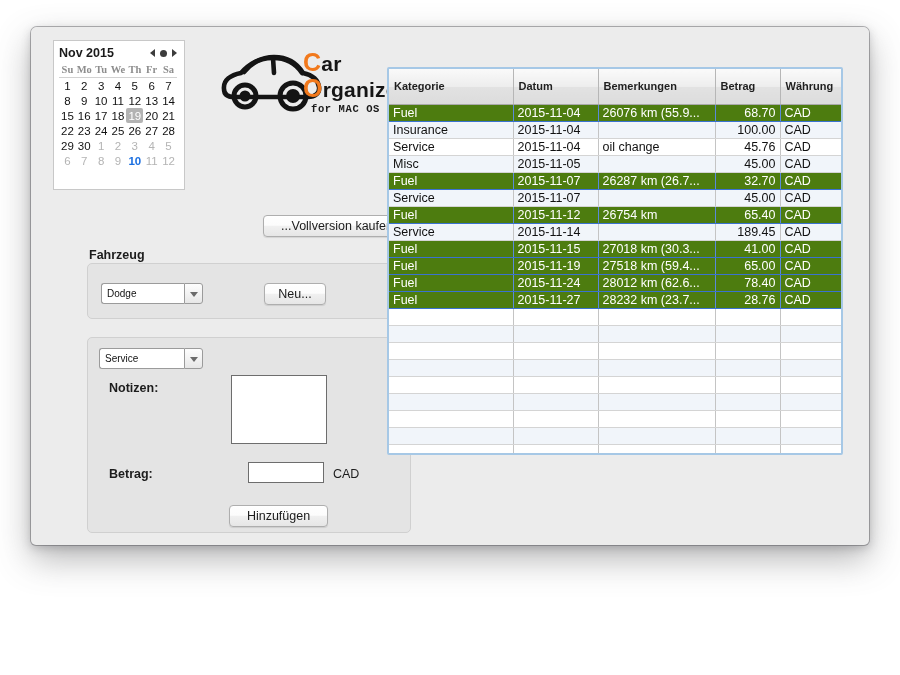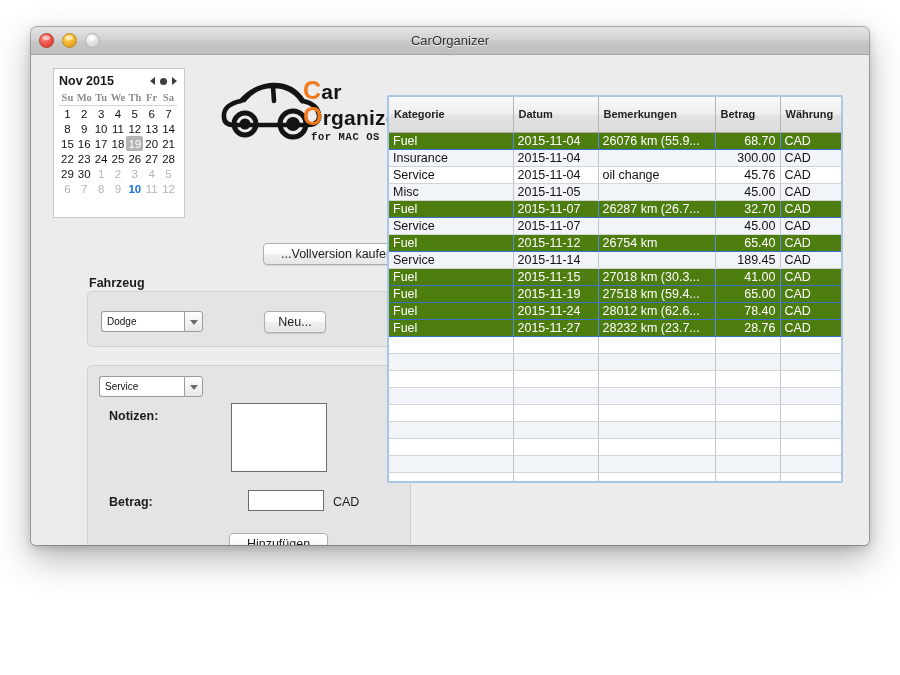--- a/index.html
+++ b/index.html
@@ -403,28 +403,20 @@
     padding-right: 4px;
   }
 </style>
 </head>
 <body>
 
 <div id="desktop">
 
   <div id="window">
 
-    <div id="titlebar">
-      <div id="traffic">
-        <div class="light red"></div>
-        <div class="light yellow"></div>
-        <div class="light gray"></div>
-      </div>
-      <div id="window-title">CarOrganizer</div>
-    </div>
 
     <div id="wbody">
 
       <div id="calendar">
         <div id="cal-head">
           <div id="cal-month">Nov 2015</div>
           <div id="cal-nav">
             <div class="nav-tri-l"></div>
             <div class="nav-dot"></div>
             <div class="nav-tri-r"></div>
@@ -569,21 +561,21 @@
                 <td>Fuel</td>
                 <td>2015-11-04</td>
                 <td>26076 km (55.9...</td>
                 <td class="num">68.70</td>
                 <td>CAD</td>
               </tr>
               <tr class="even">
                 <td>Insurance</td>
                 <td>2015-11-04</td>
                 <td></td>
-                <td class="num">300.00</td>
+                <td class="num">100.00</td>
                 <td>CAD</td>
               </tr>
               <tr class="odd">
                 <td>Service</td>
                 <td>2015-11-04</td>
                 <td>oil change</td>
                 <td class="num">45.76</td>
                 <td>CAD</td>
               </tr>
               <tr class="even">

